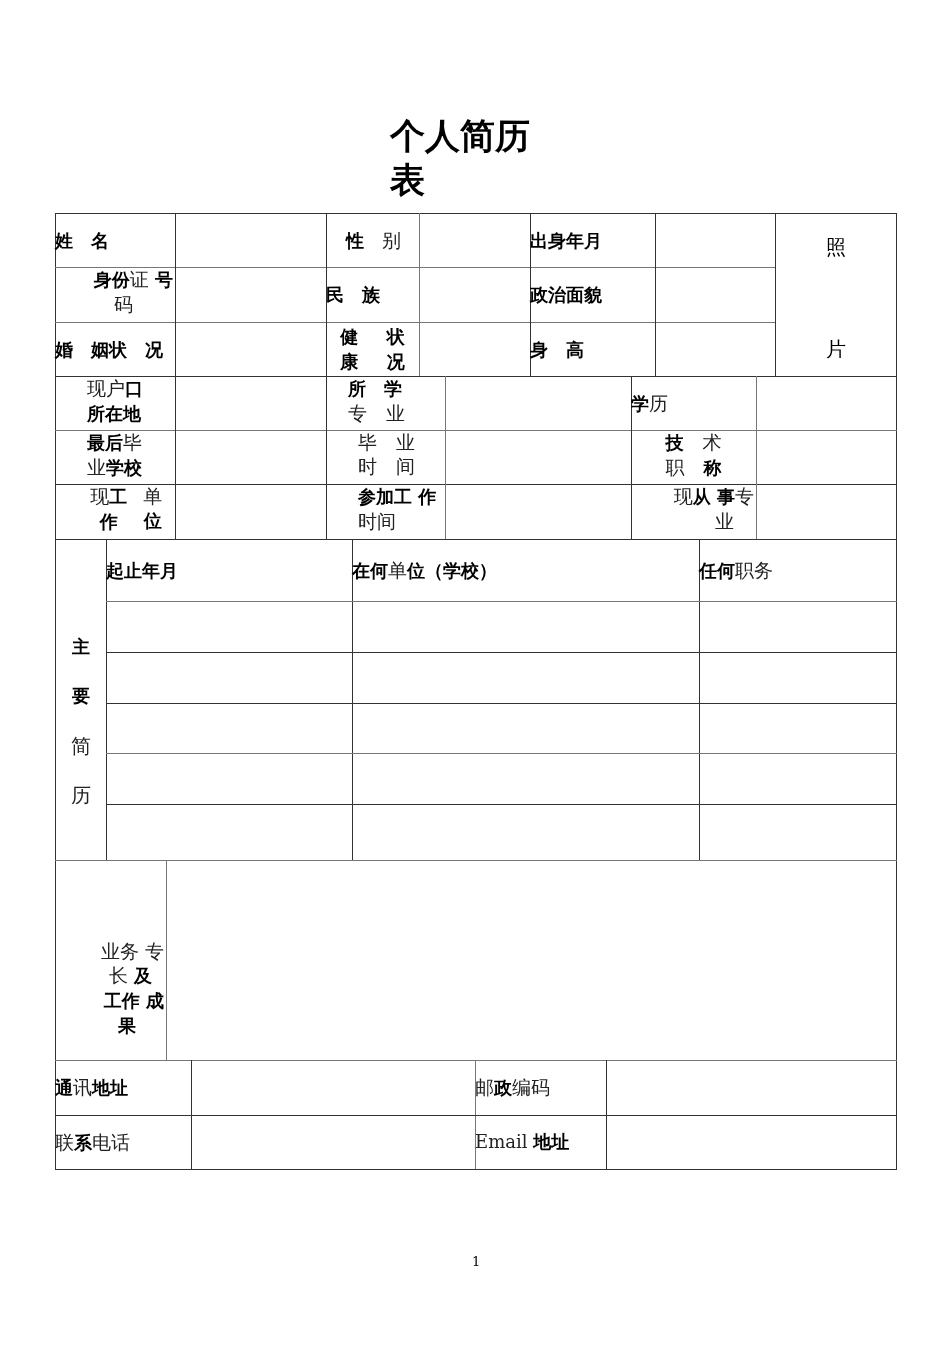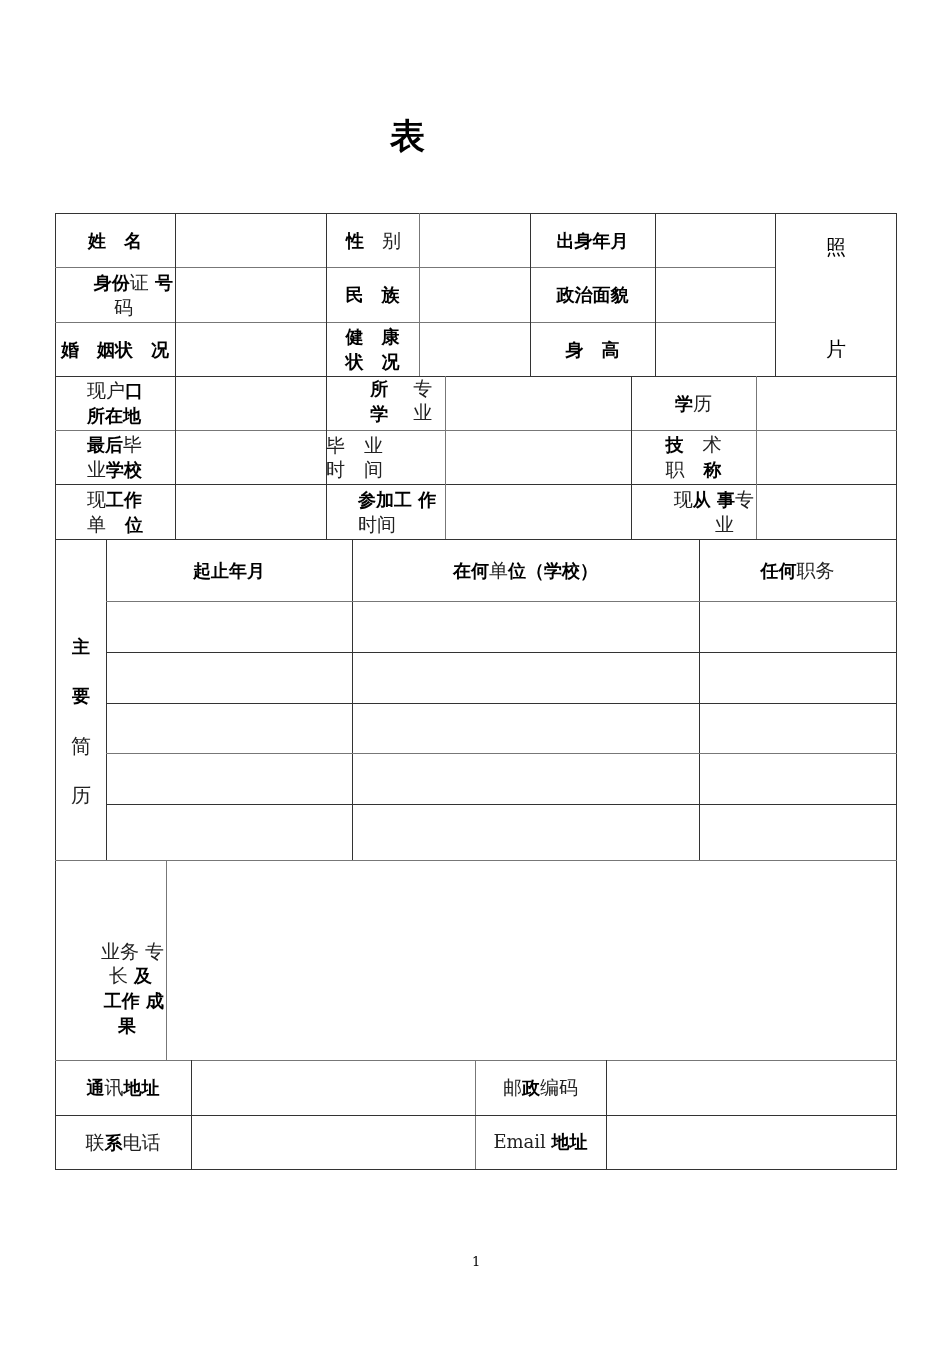--- a/index.html
+++ b/index.html
@@ -2,38 +2,39 @@
 <html><head>
 <meta charset="utf-8">
 <style>
   html, body { margin: 0; padding: 0; background: #ffffff; }
   body { width: 952px; height: 1347px; position: relative; overflow: hidden;
          font-family: "DejaVu Serif", "Liberation Serif", serif; color: #000; }
   .page-title { position: absolute; left: 390px; top: 114px; width: 160px;
                 font-family: "DejaVu Sans", "Liberation Sans", sans-serif;
                 font-size: 35px; line-height: 44px; font-weight: bold; letter-spacing: 0px; }
   .title-line2 { display: block; }
-  .cell { position: absolute; box-sizing: border-box; display: flex; align-items: center; justify-content: center;
+  .cell { position: absolute; box-sizing: border-box; display: flex; align-items: center; justify-content: flex-start;
           font-size: 19px; line-height: 24px; text-align: center; }
   .lbl { display: inline-block; text-align: center; }
   .b { font-family: "DejaVu Sans", "Liberation Sans", sans-serif; font-weight: bold; font-size: 18px; }
   .r { font-family: "DejaVu Serif", "Liberation Serif", serif; font-weight: normal; color: #222; }
   .hline { position: absolute; height: 0; border-top: 1.5px solid #333; }
   .vline { position: absolute; width: 0; border-left: 1.5px solid #333; }
   .hline.g { border-top-color: #777; }
   .vline.g { border-left-color: #777; }
   .vert { position: absolute; left: 56px; width: 50px; text-align: center; font-size: 20px; }
   .vert span { position: absolute; left: 0; width: 50px; }
   .pagenum { position: absolute; left: 472px; top: 1254px; font-size: 13px; }
   .field { position: absolute; box-sizing: border-box; }
 </style>
 </head>
 <body>
 
 <div class="page-title">
+  <span>个人简历</span>
   <span class="title-line2">表</span>
 </div>
 
 <div>
 
   <div class="hline" style="left:55px;top:213px;width:842px;"></div>
   <div class="vline" style="left:55px;top:213px;height:957px;"></div>
   <div class="vline" style="left:896px;top:213px;height:957px;"></div>
   <div class="hline" style="left:55px;top:1169px;width:842px;"></div>
 
@@ -110,67 +111,67 @@
   <span class="lbl"><span class="b">政治面貌</span></span>
 </div>
 <div class="field" style="left:656px;top:268px;width:119px;height:54px;"></div>
 
 <div class="cell" style="left:55px;top:322px;width:120px;height:54px;">
   <span class="lbl"><span class="b">婚　姻</span></span>
   <span class="lbl"><span class="b">状　况</span></span>
 </div>
 <div class="field" style="left:176px;top:323px;width:150px;height:53px;"></div>
 
-<div class="cell" style="left:326px;top:322px;width:93px;height:54px;flex-direction:column;">
+<div class="cell" style="left:326px;top:322px;width:93px;height:54px;">
   <span class="lbl"><span class="b">健　康</span></span>
   <span class="lbl"><span class="b">状　况</span></span>
 </div>
 <div class="field" style="left:420px;top:323px;width:110px;height:53px;"></div>
 
 <div class="cell" style="left:530px;top:322px;width:125px;height:54px;">
   <span class="lbl"><span class="b">身　高</span></span>
 </div>
 <div class="field" style="left:656px;top:323px;width:119px;height:53px;"></div>
 
 <div class="cell" style="left:55px;top:376px;width:120px;height:54px;flex-direction:column;align-items:flex-start;padding-left:32px;">
   <span class="lbl"><span class="r">现户</span><span class="b">口</span></span>
   <span class="lbl"><span class="b">所在地</span></span>
 </div>
 <div class="field" style="left:176px;top:377px;width:150px;height:53px;"></div>
 
-<div class="cell" style="left:326px;top:376px;width:119px;height:54px;flex-direction:row;align-items:flex-start;padding-left:32px;">
+<div class="cell" style="left:316px;top:376px;width:119px;height:54px;flex-direction:column;align-items:flex-start;padding-left:32px;">
   <span class="lbl"><span class="b">所　学</span></span>
   <span class="lbl"><span class="r">专　业</span></span>
 </div>
 <div class="field" style="left:446px;top:377px;width:185px;height:53px;"></div>
 
 <div class="cell" style="left:631px;top:376px;width:125px;height:54px;">
   <span class="lbl"><span class="b">学</span><span class="r">历</span></span>
 </div>
 <div class="field" style="left:757px;top:377px;width:139px;height:53px;"></div>
 
 <div class="cell" style="left:55px;top:430px;width:120px;height:54px;flex-direction:column;align-items:flex-start;padding-left:32px;">
   <span class="lbl"><span class="b">最后</span><span class="r">毕</span></span>
   <span class="lbl"><span class="r">业</span><span class="b">学校</span></span>
 </div>
 <div class="field" style="left:176px;top:431px;width:150px;height:53px;"></div>
 
-<div class="cell" style="left:326px;top:430px;width:119px;height:54px;flex-direction:column;align-items:flex-start;">
+<div class="cell" style="left:326px;top:430px;width:119px;height:54px;flex-direction:column;align-items:flex-start;padding-left:32px;">
   <span class="lbl"><span class="r">毕　业</span></span>
   <span class="lbl"><span class="r">时　间</span></span>
 </div>
 <div class="field" style="left:446px;top:431px;width:185px;height:53px;"></div>
 
 <div class="cell" style="left:631px;top:430px;width:125px;height:54px;flex-direction:column;">
   <span class="lbl"><span class="b">技</span><span class="r">　术</span></span>
   <span class="lbl"><span class="r">职　</span><span class="b">称</span></span>
 </div>
 <div class="field" style="left:757px;top:431px;width:139px;height:53px;"></div>
 
-<div class="cell" style="left:55px;top:484px;width:120px;height:55px;flex-direction:column;align-items:flex-start;padding-left:32px;">
+<div class="cell" style="left:55px;top:484px;width:120px;height:55px;flex-direction:row;align-items:flex-start;padding-left:32px;">
   <span class="lbl"><span class="r">现</span><span class="b">工作</span></span>
   <span class="lbl"><span class="r">单　</span><span class="b">位</span></span>
 </div>
 <div class="field" style="left:176px;top:485px;width:150px;height:54px;"></div>
 
 <div class="cell" style="left:326px;top:484px;width:119px;height:55px;flex-direction:column;align-items:flex-start;padding-left:32px;">
   <span class="lbl"><span class="b">参加工 作</span></span>
   <span class="lbl"><span class="r">时间</span></span>
 </div>
 <div class="field" style="left:446px;top:485px;width:185px;height:54px;"></div>

